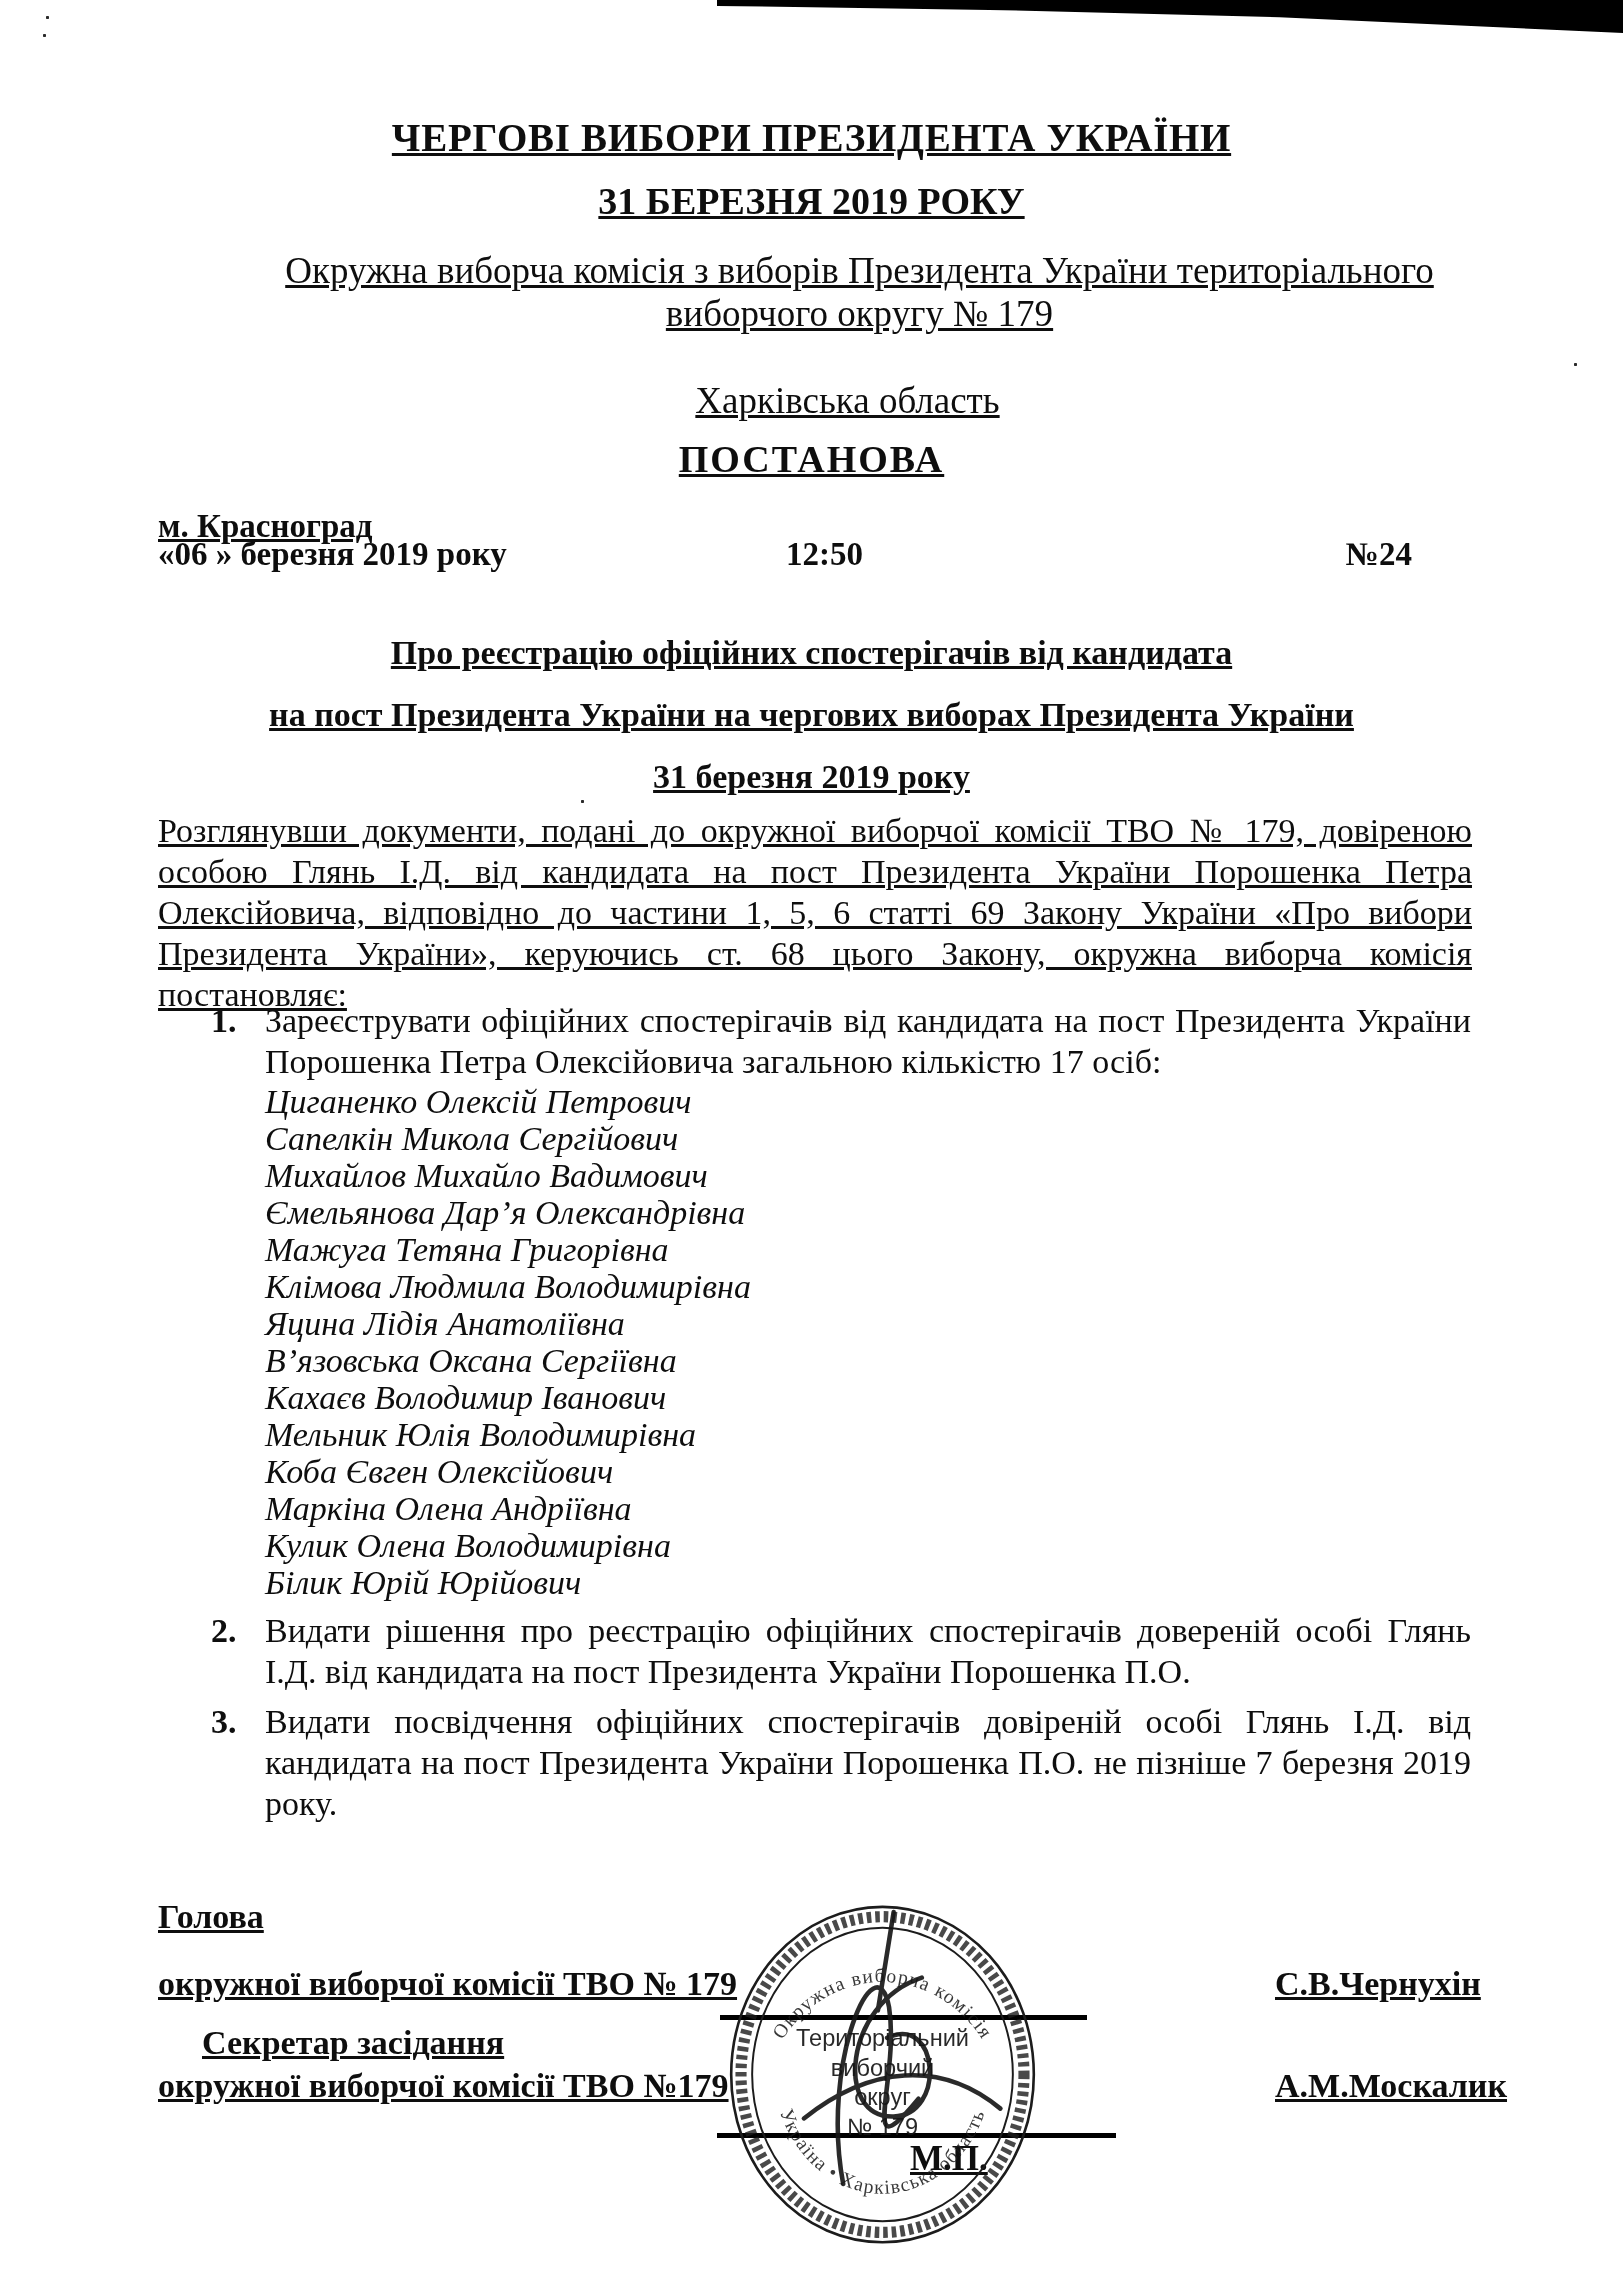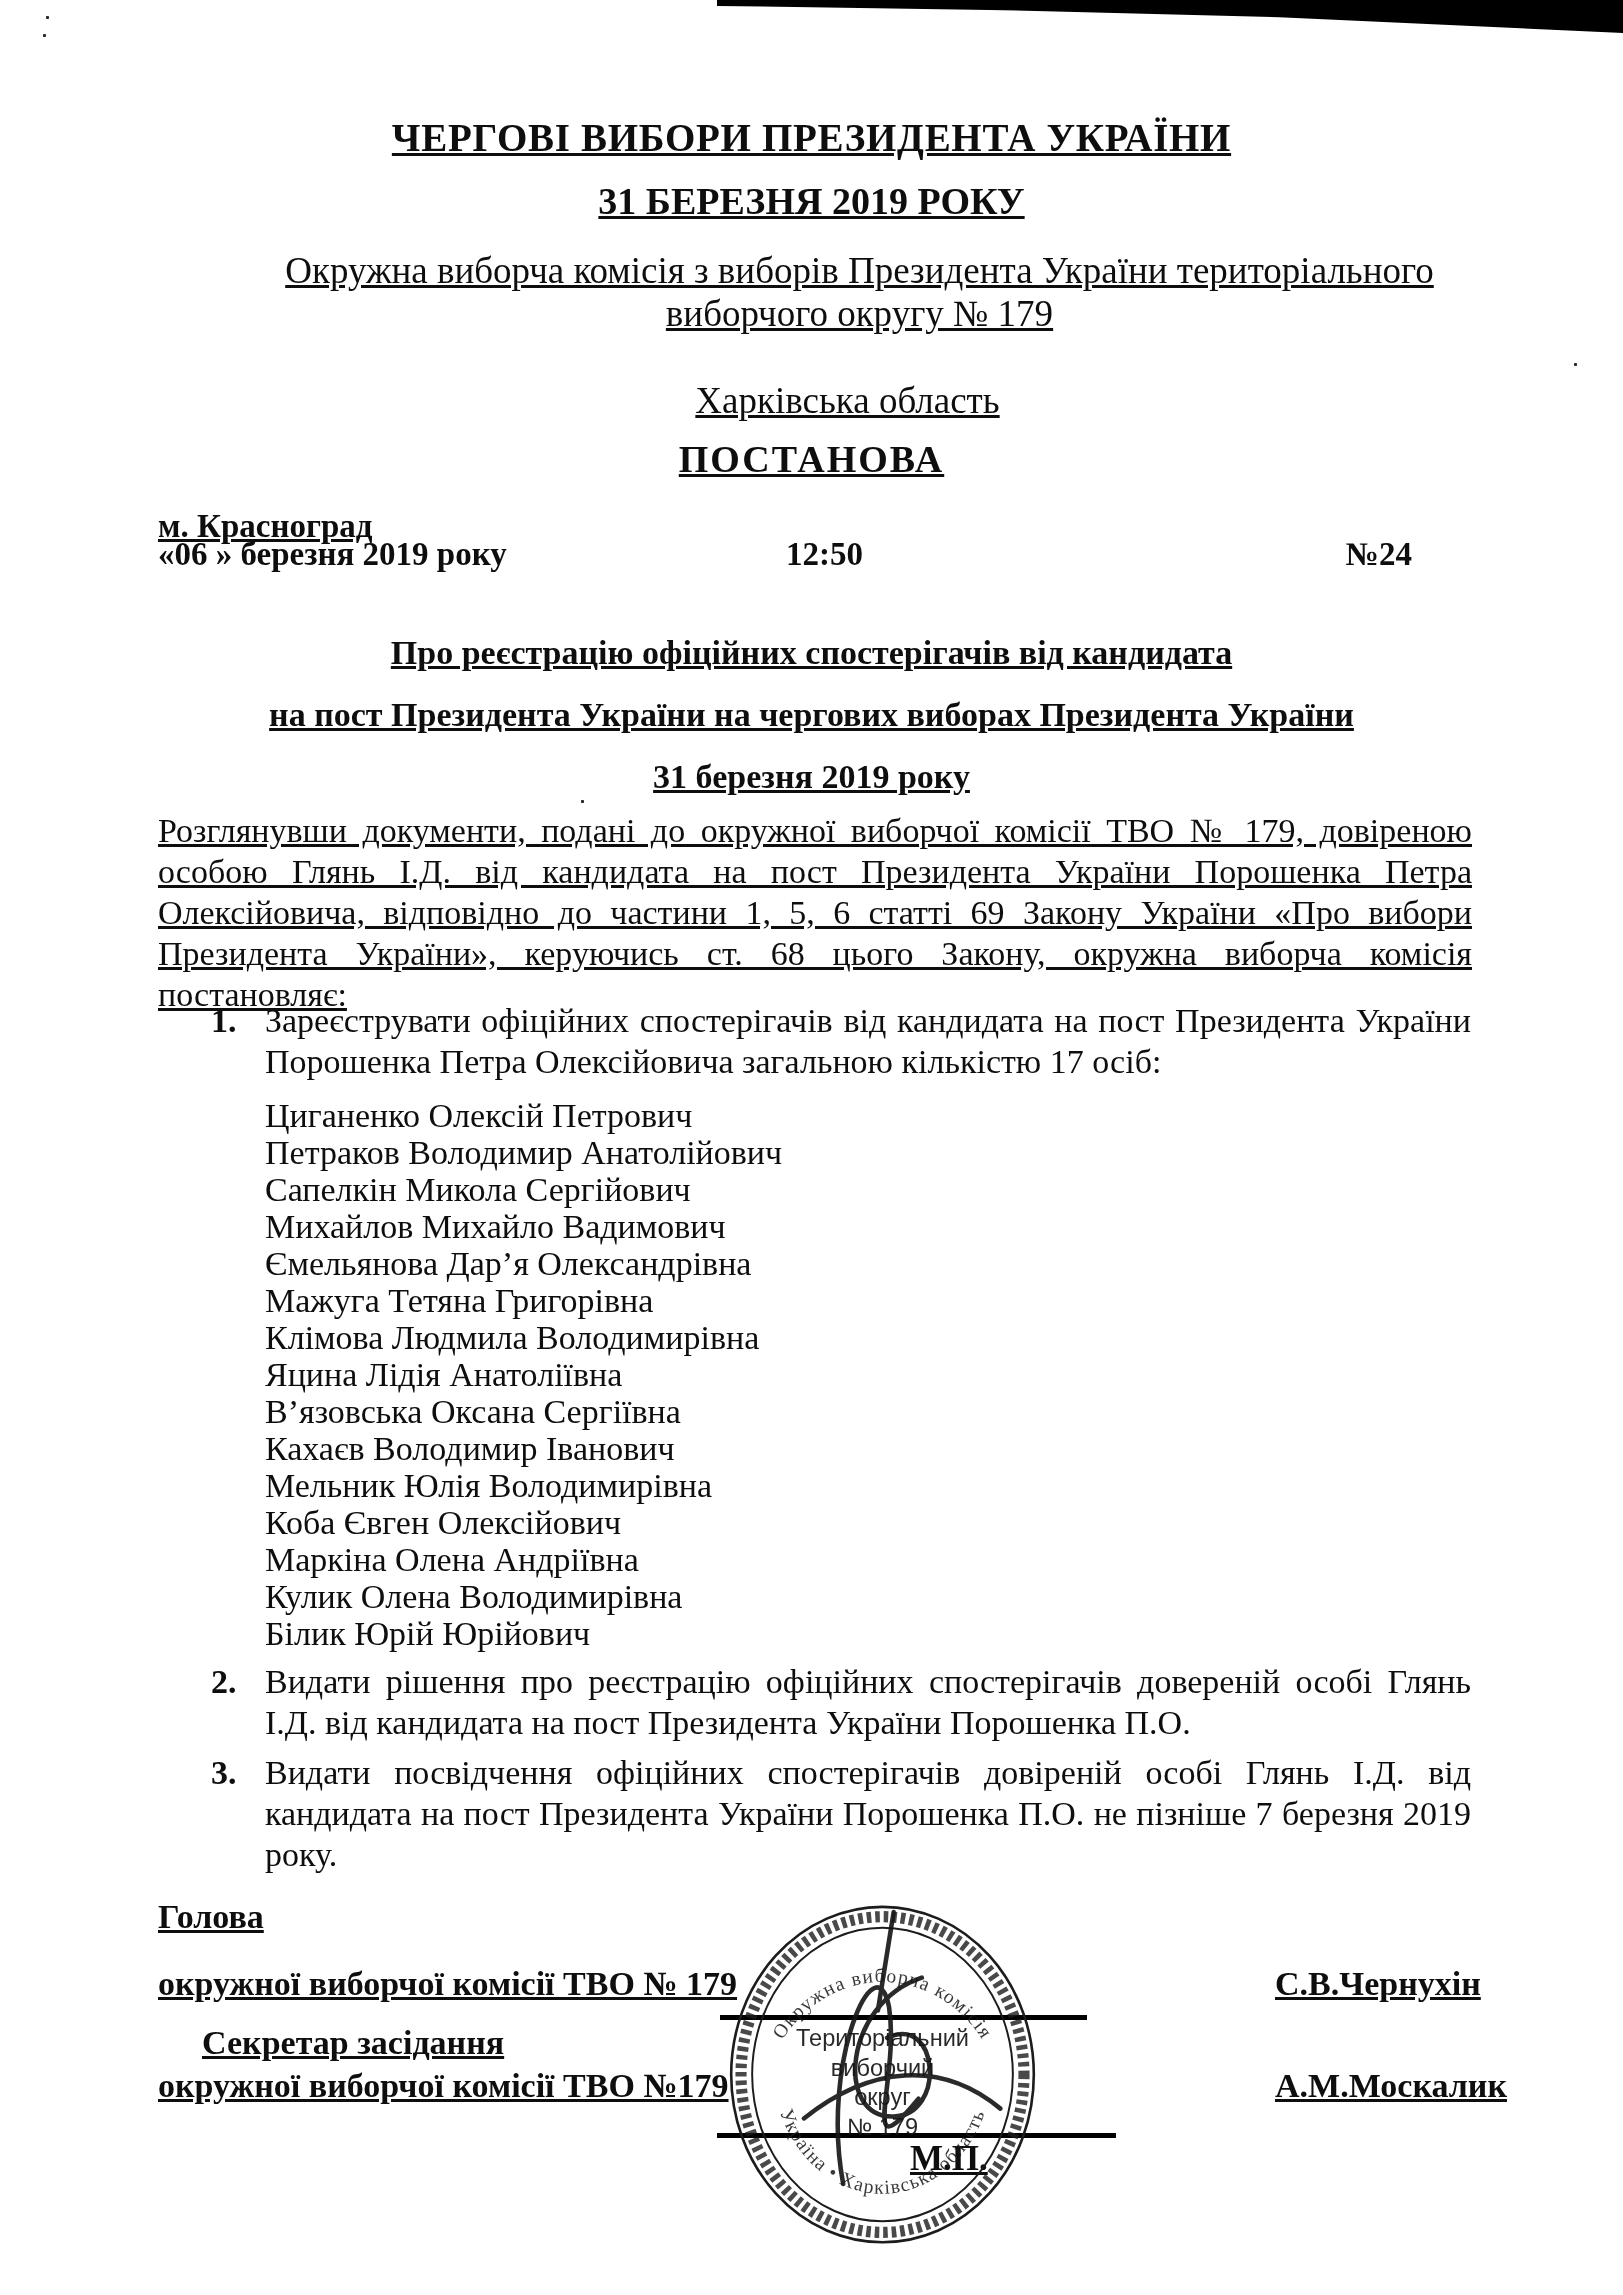--- a/index.html
+++ b/index.html
@@ -35,21 +35,21 @@
     font-size:34px;line-height:41px;
     text-align:justify;
   }
 
   .list{left:211px;top:1000px;right:152px;position:absolute;}
   .item{display:flex;margin-top:9.2px;}
   .item:first-child{margin-top:0;}
   .inum{width:54px;flex:0 0 54px;font-weight:bold;font-size:34px;line-height:41px;}
   .ibody{flex:1;}
   .itext{font-size:34px;line-height:41px;text-align:justify;}
-  .names{margin-top:15px;}
+  .names{margin-top:1px;font-style:italic;}
   .name{font-size:34px;line-height:37px;}
 
   .sig{font-size:34px;font-weight:bold;}
   .golova{left:158px;top:1898px;}
   .role1{left:158px;top:1965px;}
   .name1{left:1275px;top:1965px;}
   .secretar{left:158px;top:2024px;margin-left:44px;}
   .role2{left:158px;top:2067px;}
   .name2{left:1275px;top:2067px;}
   .sigline{position:absolute;height:4.6px;background:#000;}
@@ -99,21 +99,20 @@
 
   <div class="abs preamble">Розглянувши документи, подані до окружної виборчої комісії ТВО № 179, довіреною особою Глянь І.Д. від кандидата на пост Президента України Порошенка Петра Олексійовича, відповідно до частини 1, 5, 6 статті 69 Закону України «Про вибори Президента України», керуючись ст. 68 цього Закону, окружна виборча комісія постановляє:</div>
 
   <div class="list">
     <div class="item">
       <span class="inum">1.</span>
       <div class="ibody">
         <div class="itext">Зареєструвати офіційних спостерігачів від кандидата на пост Президента України Порошенка Петра Олексійовича загальною кількістю 17 осіб:</div>
         <div class="names">
           <div class="name">Циганенко Олексій Петрович</div>
-          <div class="name">Петраков Володимир Анатолійович</div>
           <div class="name">Сапелкін Микола Сергійович</div>
           <div class="name">Михайлов Михайло Вадимович</div>
           <div class="name">Ємельянова Дар’я Олександрівна</div>
           <div class="name">Мажуга Тетяна Григорівна</div>
           <div class="name">Клімова Людмила Володимирівна</div>
           <div class="name">Яцина Лідія Анатоліївна</div>
           <div class="name">В’язовська Оксана Сергіївна</div>
           <div class="name">Кахаєв Володимир Іванович</div>
           <div class="name">Мельник Юлія Володимирівна</div>
           <div class="name">Коба Євген Олексійович</div>

